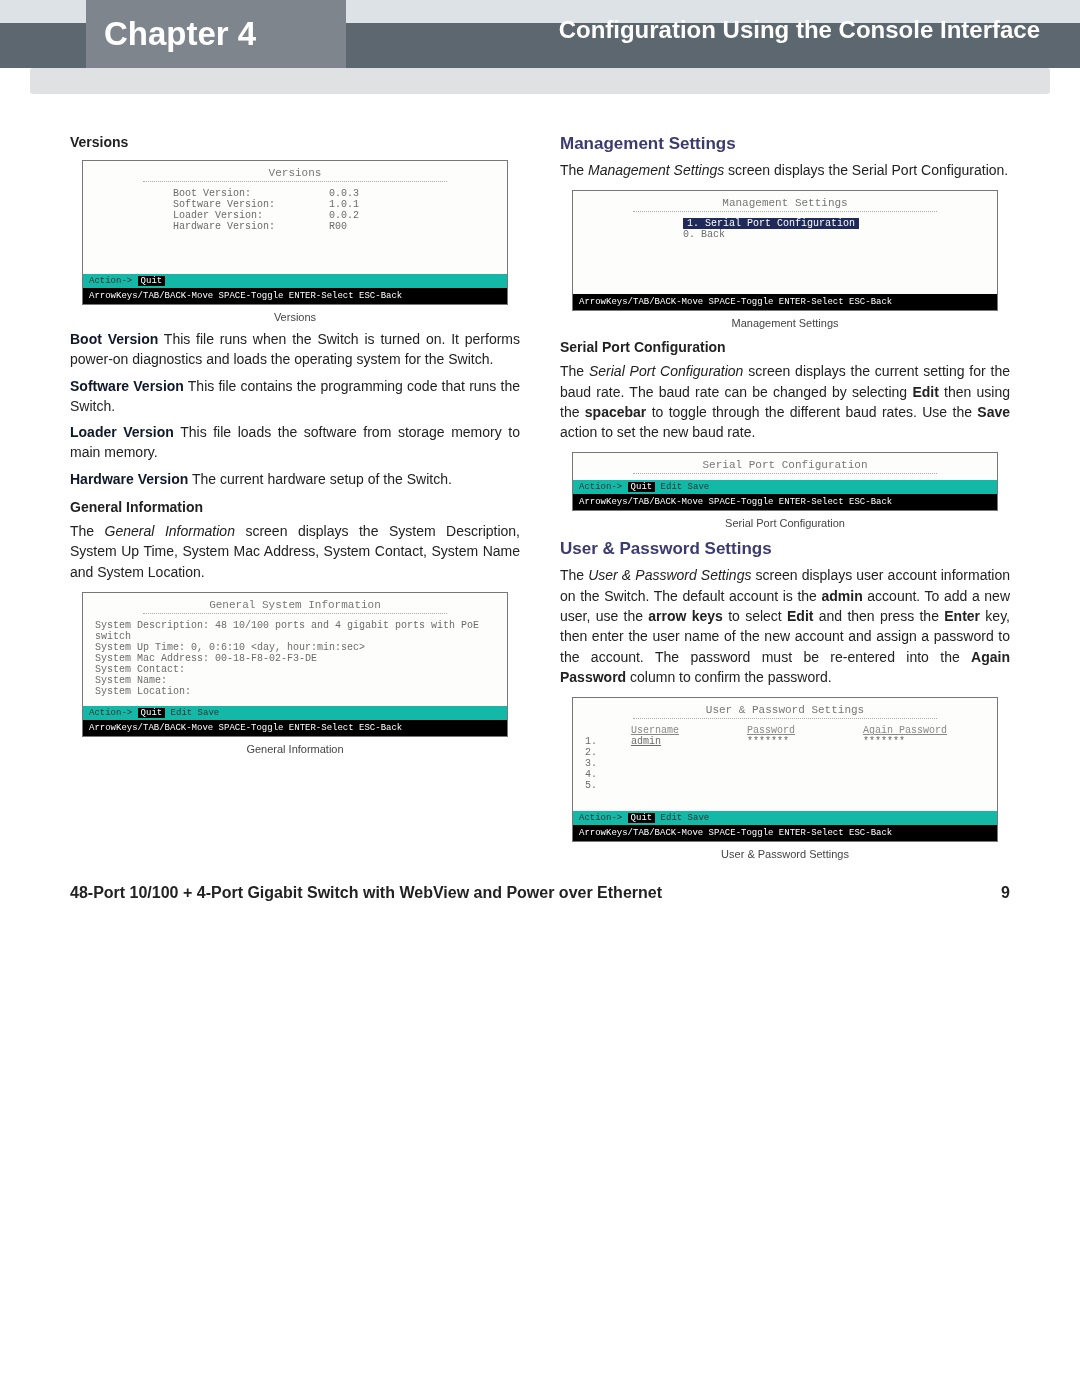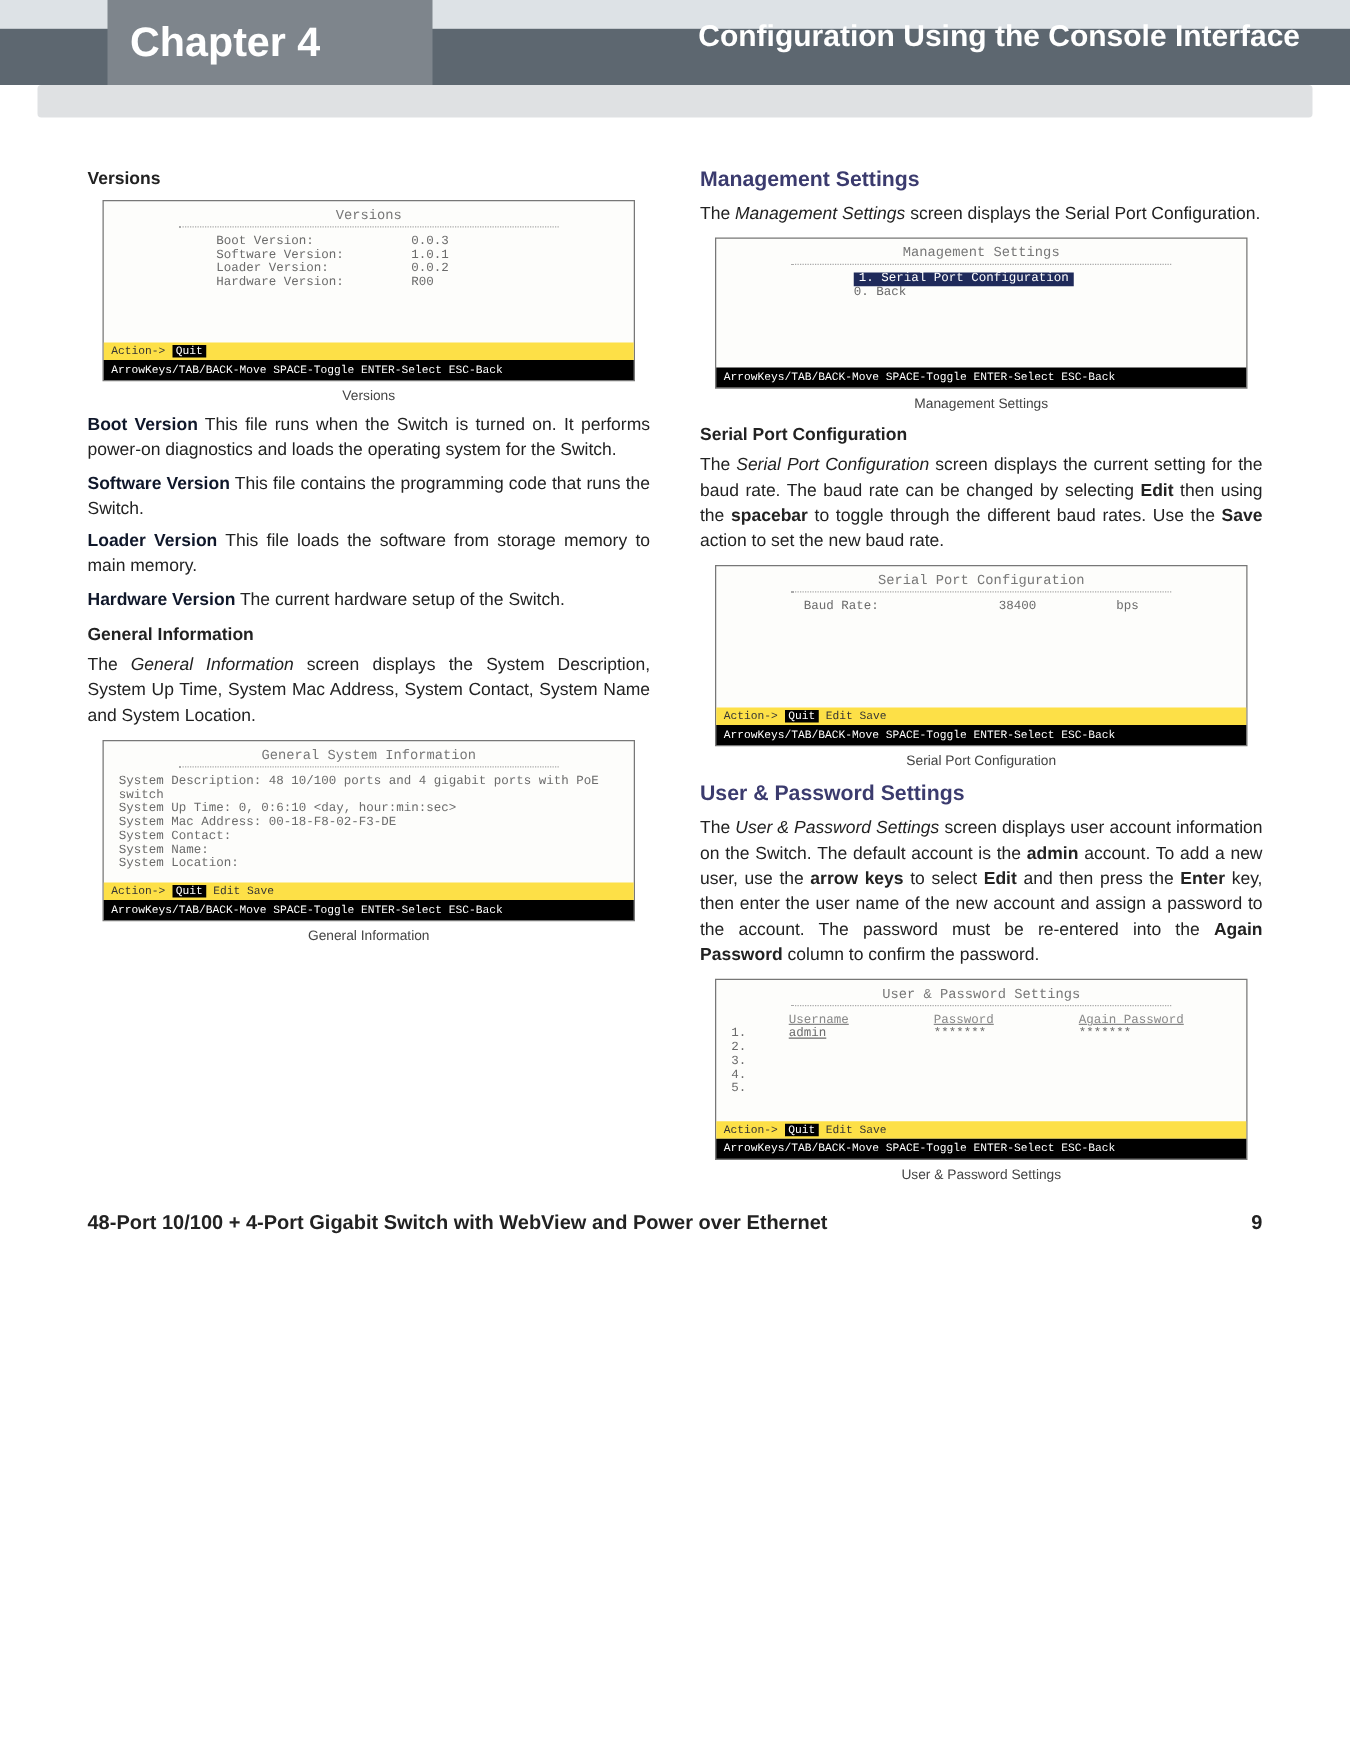--- a/index.html
+++ b/index.html
@@ -22,21 +22,21 @@
   b.hl{color:#0f172a;font-weight:700;}
   .figwrap{margin:10px 12px 4px 12px;}
   .figbox{border:1px solid #777;background:#fdfdfb;padding:0;position:relative;}
   .figcap{text-align:center;font-size:11px;color:#444;margin-top:6px;}
   .term-title{text-align:center;font-family:"Courier New",monospace;font-size:11px;color:#777;padding-top:6px;}
   .term-sep{border-bottom:1px dotted #aaa;margin:2px 60px 6px 60px;}
   .term-body{font-family:"Courier New",monospace;font-size:10px;color:#6b6b6b;padding:0 12px 6px 12px;min-height:80px;}
   .term-row{display:flex;gap:26px;}
   .term-row .k{width:130px;}
   .term-foot{background:#000;color:#fff;font-family:"Courier New",monospace;font-size:9px;padding:3px 6px;}
-  .term-pre{background:#fde047;color:#343434;font-family:"Courier New",monospace;font-size:9px;padding:2px 6px;}
+  .term-pre{background:#14b8a6;color:#343434;font-family:"Courier New",monospace;font-size:9px;padding:2px 6px;}
   .sel{background:#000;color:#fff;padding:0 3px;}
   .optsel{background:#1f2a5a;color:#fff;padding:0 4px;}
   .footer{display:flex;justify-content:space-between;align-items:center;padding:10px 70px 30px 70px;font-size:16px;color:#222;}
   .footer .t{font-weight:700;}
 </style>
 </head>
 <body>
 
 <div class="page">
 
@@ -135,27 +135,20 @@
 
       <h4 class="sub">Serial Port Configuration</h4>
       <p>
         <span>The </span><em>Serial Port Configuration</em><span> screen displays the current setting for the baud rate. The baud rate can be changed by selecting </span><b>Edit</b><span> then using the </span><b>spacebar</b><span> to toggle through the different baud rates. Use the </span><b>Save</b><span> action to set the new baud rate.</span>
       </p>
 
       <div class="figwrap">
         <div class="figbox">
           <div class="term-title">Serial Port Configuration</div>
           <div class="term-sep"></div>
-          <div class="term-body" style="padding-left:70px;min-height:80px;">
-            <div class="term-row">
-              <span class="k">Baud Rate:</span>
-              <span>38400</span>&nbsp;&nbsp;
-              <span>bps</span>
-            </div>
-          </div>
           <div class="term-pre">Action-&gt; <span class="sel">Quit</span>  Edit  Save</div>
           <div class="term-foot">ArrowKeys/TAB/BACK-Move  SPACE-Toggle  ENTER-Select  ESC-Back</div>
         </div>
         <div class="figcap">Serial Port Configuration</div>
       </div>
 
       <h3 class="blue">User &amp; Password Settings</h3>
       <p>
         <span>The </span><em>User &amp; Password Settings</em><span> screen displays user account information on the Switch. The default account is the </span><b>admin</b><span> account. To add a new user, use the </span><b>arrow keys</b><span> to select </span><b>Edit</b><span> and then press the </span><b>Enter</b><span> key, then enter the user name of the new account and assign a password to the account. The password must be re-entered into the </span><b>Again Password</b><span> column to confirm the password.</span>
       </p>

